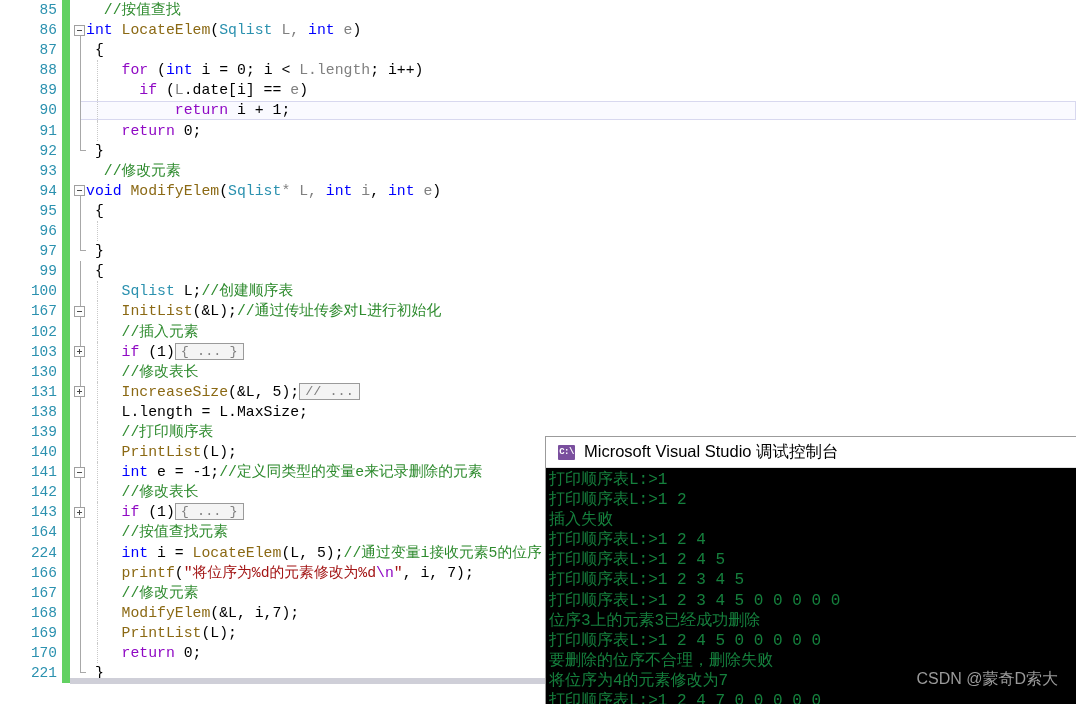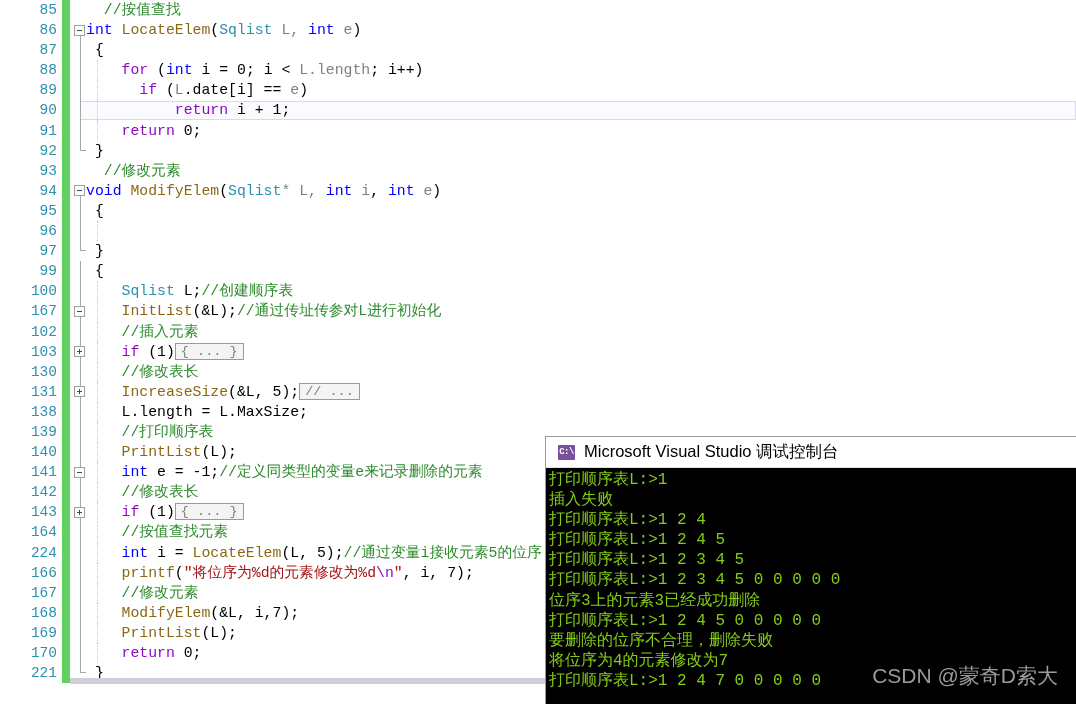--- a/index.html
+++ b/index.html
@@ -200,32 +200,32 @@
     white-space: nowrap;
   }
   #console-body {
     position: relative;
     background: #000000;
     height: 236px;
     padding: 2px 0 0 3px;
     overflow: hidden;
   }
   .con-line {
-    color: #84cc16;
+    color: #15803d;
     font-family: "Liberation Mono", monospace;
     font-size: 16px;
     line-height: 20.1px;
     white-space: pre;
   }
   #watermark {
     position: absolute;
     right: 18px;
     bottom: 14px;
     color: #9a9a9a;
-    font-size: 21px;
+    font-size: 16px;
     font-family: "Liberation Sans", sans-serif;
     white-space: nowrap;
   }
 </style>
 </head>
 <body>
 
 <div id="root">
 
   <div id="editor">
@@ -543,20 +543,21 @@
   <div id="console">
     <div id="console-titlebar">
       <div id="console-icon">
         <span>C:\</span>
       </div>
       <div id="console-title">Microsoft Visual Studio 调试控制台</div>
     </div>
     <div id="console-body">
       <div id="console-lines">
           <div class="con-line">打印顺序表L:&gt;1</div>
+          <div class="con-line">打印顺序表L:&gt;1 2</div>
           <div class="con-line">插入失败</div>
           <div class="con-line">打印顺序表L:&gt;1 2 4</div>
           <div class="con-line">打印顺序表L:&gt;1 2 4 5</div>
           <div class="con-line">打印顺序表L:&gt;1 2 3 4 5</div>
           <div class="con-line">打印顺序表L:&gt;1 2 3 4 5 0 0 0 0 0</div>
           <div class="con-line">位序3上的元素3已经成功删除</div>
           <div class="con-line">打印顺序表L:&gt;1 2 4 5 0 0 0 0 0</div>
           <div class="con-line">要删除的位序不合理，删除失败</div>
           <div class="con-line">将位序为4的元素修改为7</div>
           <div class="con-line">打印顺序表L:&gt;1 2 4 7 0 0 0 0 0</div>

